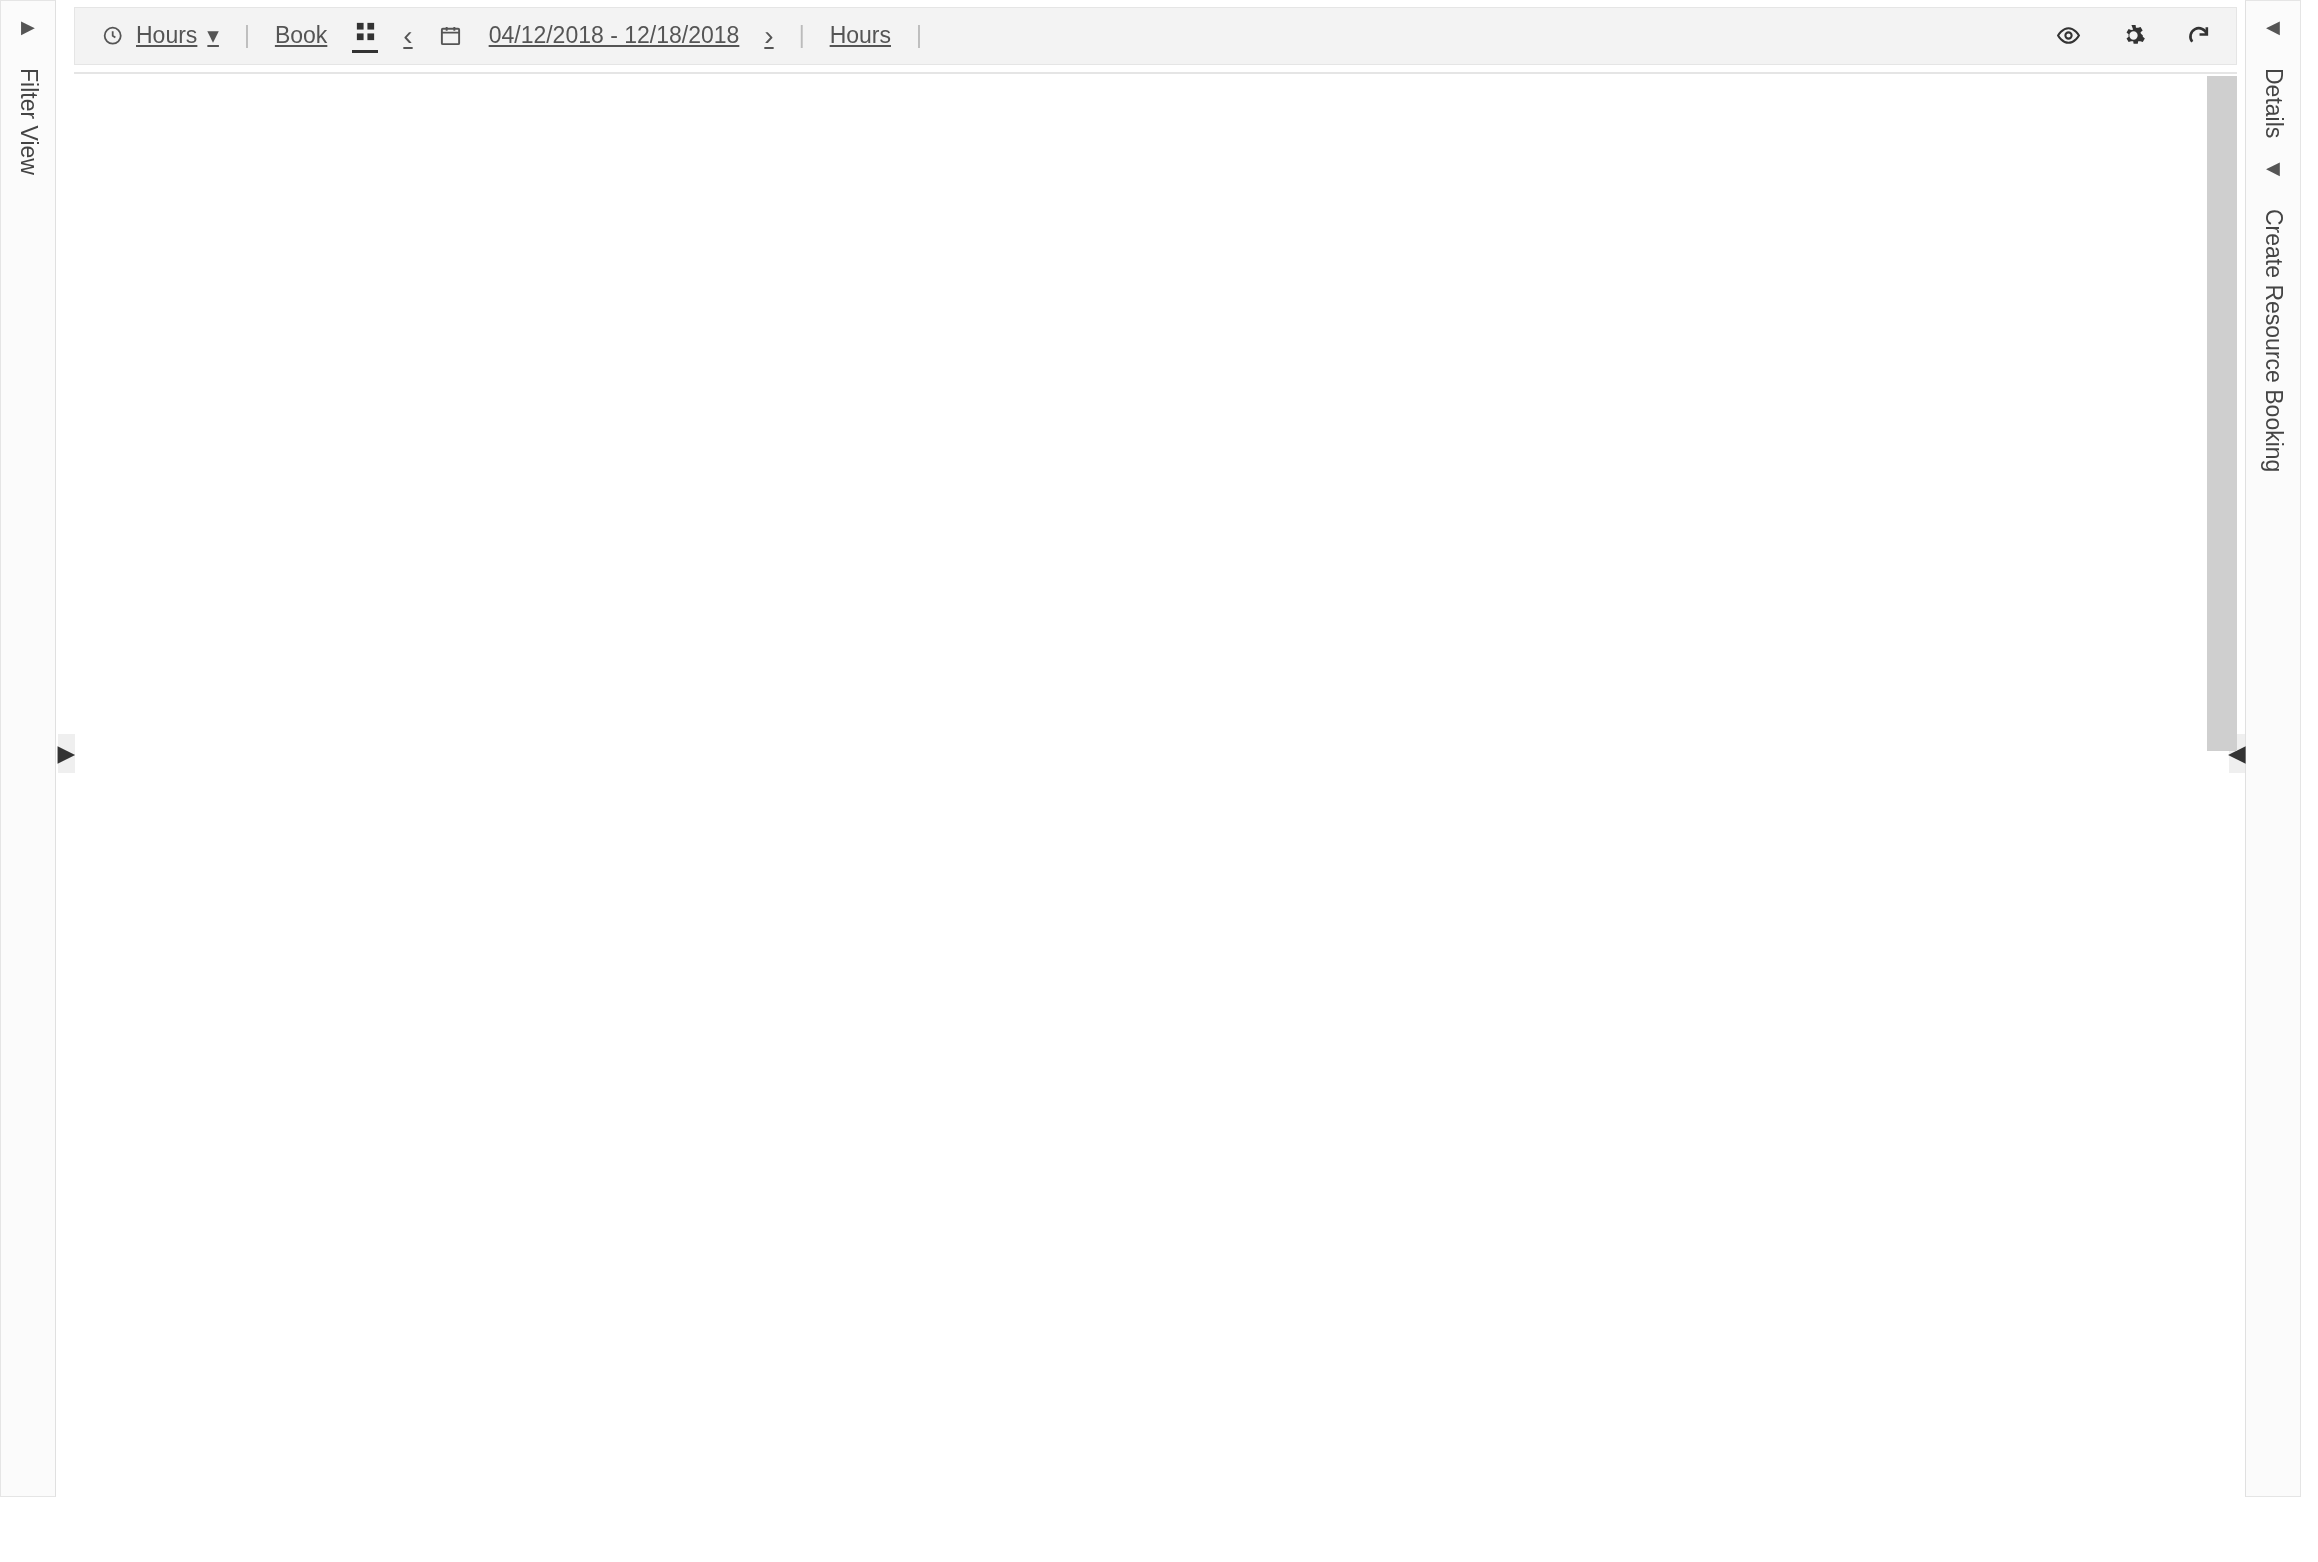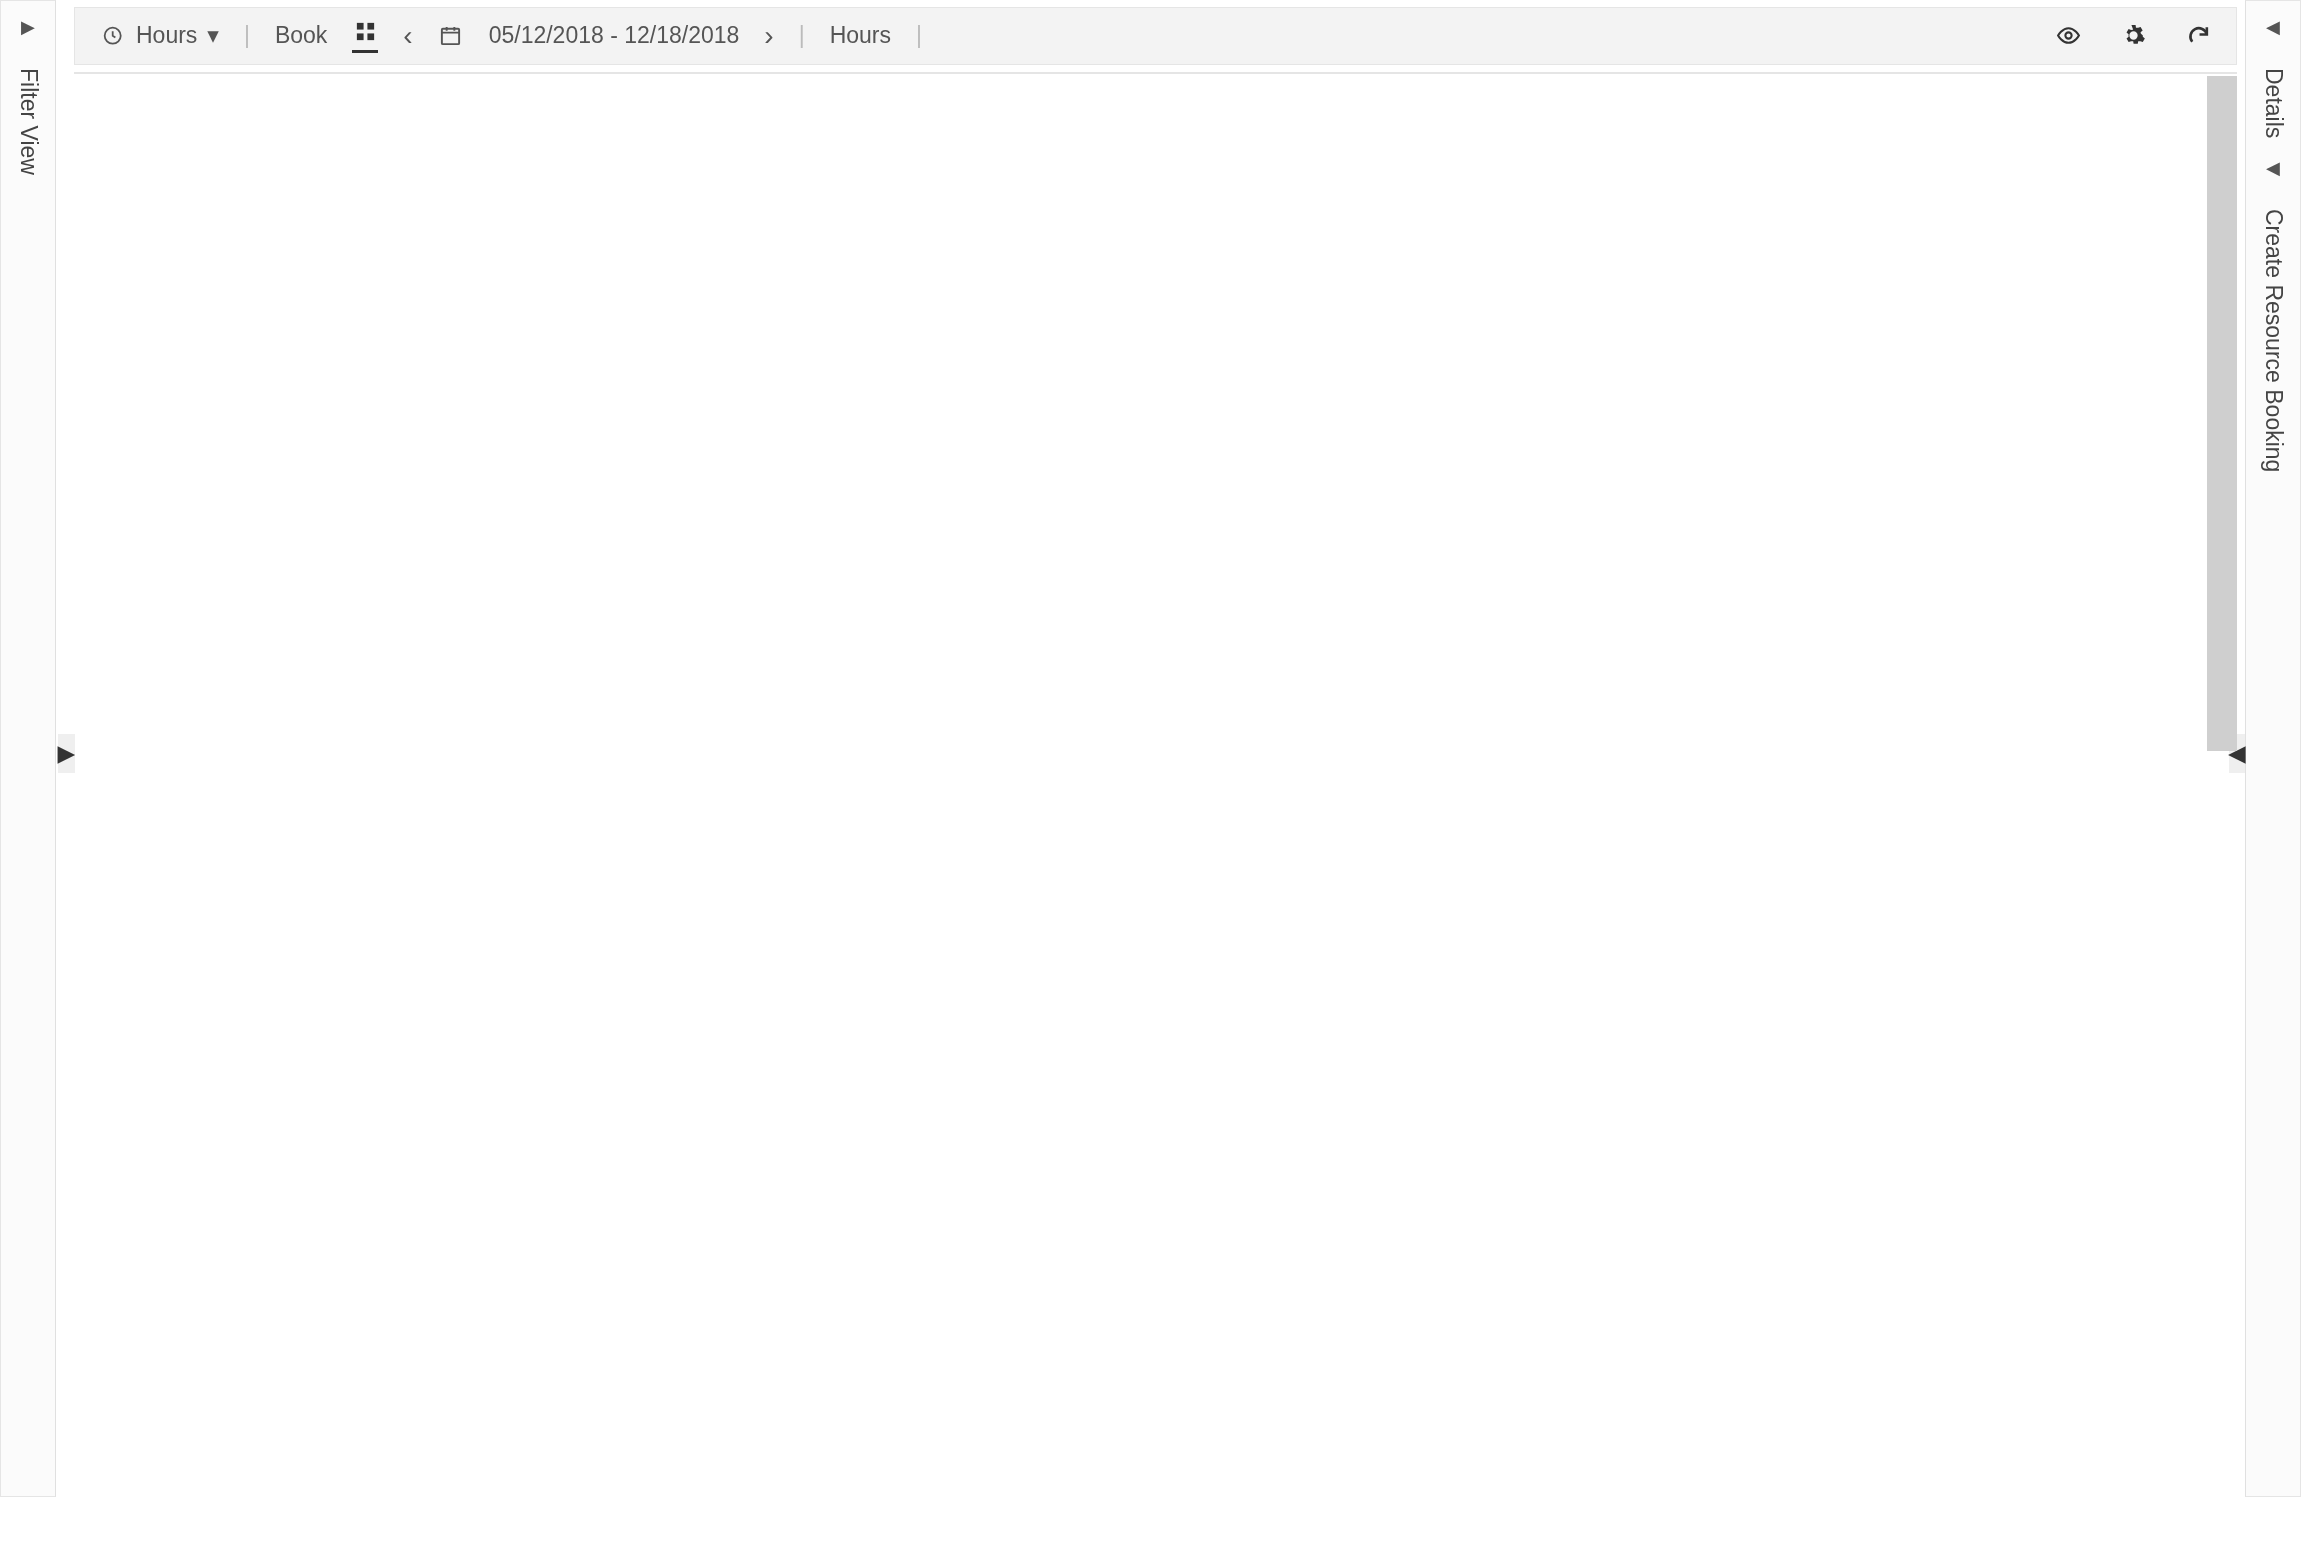--- a/index.html
+++ b/index.html
@@ -9,21 +9,21 @@
   
   .vstrip { position: absolute; top: 0; width: 56px; background: #fbfbfb; height: 1497px; display: flex; flex-direction: column; align-items: center; gap: 10px; padding-top: 15px; border: 0.8px solid #e5e5e5; }
   .vstrip .vtxt { writing-mode: vertical-rl; text-orientation: mixed; font-size: 23px; color: #444; margin-top: 20px; }
   .vstrip .vcaret { font-size: 18px; color: #555; }
   #strip-left  { left: 0; border-right: 0.8px solid #e0e0e0; }
   #strip-right { right: 18px; border-left: 0.8px solid #e0e0e0; }
 
   
   .toolbar { position: absolute; left: 74px; right: 82px; top: 6.6px; height: 58px; background: #f3f3f3; border: 0.8px solid #e5e5e5; display: flex; align-items: center; padding: 0 25px; gap: 25px; }
   .toolbar .sep { color: #bbb; }
-  .toolbar .itm { display: inline-flex; align-items: center; gap: 10px; color: #555; }
+  .toolbar .itm { display: inline-flex; align-items: center; gap: 10px; color: #555; text-decoration: underline; }
   .toolbar .ic { width: 26px; height: 26px; display:inline-flex; align-items:center; justify-content:center; }
   .toolbar .right { margin-left: auto; display: flex; gap: 39px; }
   .active-underline { border-bottom: 3.3px solid #333; padding-bottom: 5px; }
 
   
   .gridwrap { position: absolute; left: 74px; right: 82px; top: 72px; bottom: 91px; border: 0.8px solid #e5e5e5; background: #fff; overflow: hidden; }
   .headrow { display: flex; align-items: center; height: 67px; border-bottom: 0.8px solid #bbb; font-weight: 600; font-size: 23px; }
 
   .rows { overflow-y: auto; height: calc(100% - 67px - 49px); }
 
@@ -81,21 +81,21 @@
     <span style="font-size:28px;color:#555">‹</span>
   </span>
   <span class="itm">
     <span class="ic">
       <svg viewBox="0 0 24 24" width="23" height="23" fill="none" stroke="#555" stroke-width="2">
             <rect x="3" y="5" width="18" height="16" rx="1"></rect>
             <path d="M3 9h18M8 3v4M16 3v4"></path>
           </svg>
     </span>
   </span>
-  <span class="itm">05/12/2018 - 12/18/2018</span>
+  <span class="itm">04/12/2018 - 12/18/2018</span>
   <span class="itm">
     <span style="font-size:28px;color:#555">›</span>
   </span>
   <span class="sep">|</span>
   <span class="itm">Hours</span>
   <span class="sep">|</span>
   <span class="right">
     <span class="ic">
       <svg viewBox="0 0 24 24" width="25" height="25" fill="none" stroke="#333" stroke-width="2">
             <path d="M2 12s4-7 10-7 10 7 10 7-4 7-10 7S2 12 2 12z"></path>

